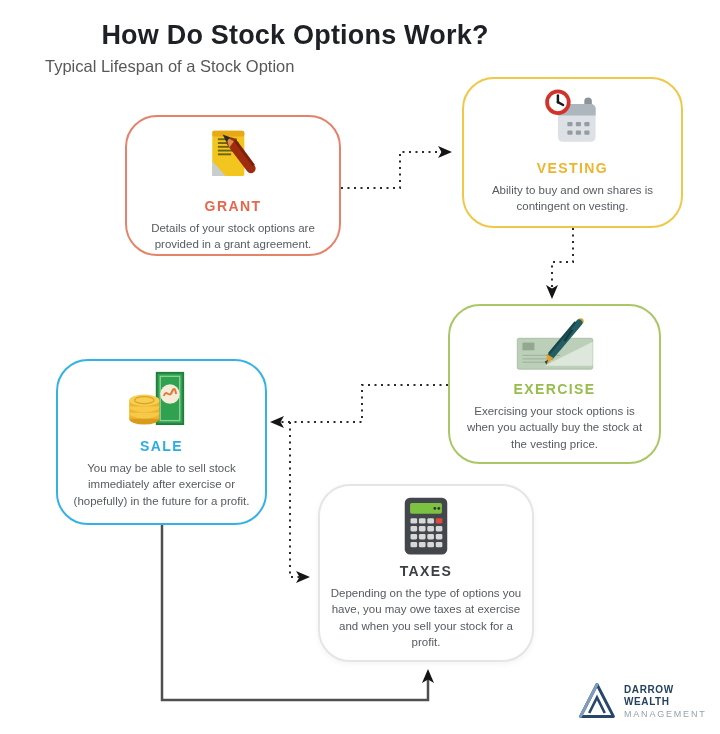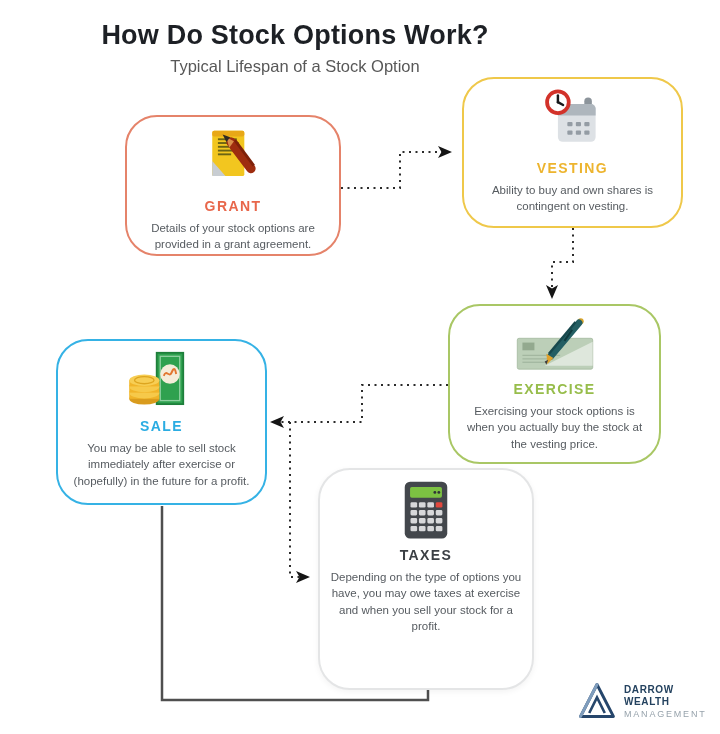--- a/index.html
+++ b/index.html
@@ -5,37 +5,37 @@
   html,body{margin:0;padding:0;background:#ffffff;}
   .canvas{
     position:relative;width:720px;height:734px;background:#ffffff;overflow:hidden;
     font-family:"Liberation Sans",sans-serif;
   }
   .page-title{
     position:absolute;left:0;top:20px;width:590px;margin:0;text-align:center;
     font-size:27px;font-weight:700;color:#1d2025;letter-spacing:.2px;
   }
   .page-subtitle{
-    position:absolute;left:0;top:57px;width:590px;text-align:center;
-    font-size:16.5px;color:#585858;font-weight:500;
+    position:absolute;left:0;top:57px;width:590px;text-align:left;
+    font-size:16.5px;color:#585858;font-weight:500;padding-left:45px;
   }
   .connectors{position:absolute;left:0;top:0;pointer-events:none;}
   .card{
     position:absolute;background:#fff;border:2px solid #ccc;border-radius:32px;
     box-sizing:border-box;display:flex;flex-direction:column;align-items:center;
     text-align:center;padding:10px 10px 8px;
   }
   .card .icon{flex:0 0 auto;display:flex;align-items:center;justify-content:center;}
   .card-title{margin:5px 0 6px;font-size:14px;font-weight:700;letter-spacing:1.4px;}
   .card-desc{margin:0;font-size:11.5px;line-height:1.42;color:#565b60;font-weight:500;}
   .card-grant   {left:125px;top:115px;width:216px;height:141px;}
   .card-vesting {left:462px;top:77px; width:221px;height:151px;}
   .card-exercise{left:448px;top:304px;width:213px;height:160px;}
-  .card-sale    {left:56px; top:339px;width:211px;height:166px;}
-  .card-taxes   {left:318px;top:468px;width:216px;height:222px;box-shadow:0 2px 6px rgba(0,0,0,.05);}
+  .card-sale    {left:56px; top:359px;width:211px;height:166px;}
+  .card-taxes   {left:318px;top:484px;width:216px;height:178px;box-shadow:0 2px 6px rgba(0,0,0,.05);}
   .logo{
     position:absolute;left:578px;top:680px;display:flex;align-items:center;gap:8px;
   }
   .logo-text{display:flex;flex-direction:column;line-height:1.25;}
   .logo-line1{font-size:10px;font-weight:700;color:#24425f;letter-spacing:.6px;}
   .logo-line2{font-size:9px;color:#97a3ac;letter-spacing:1.8px;}
 </style>
 </head>
 <body>
 

